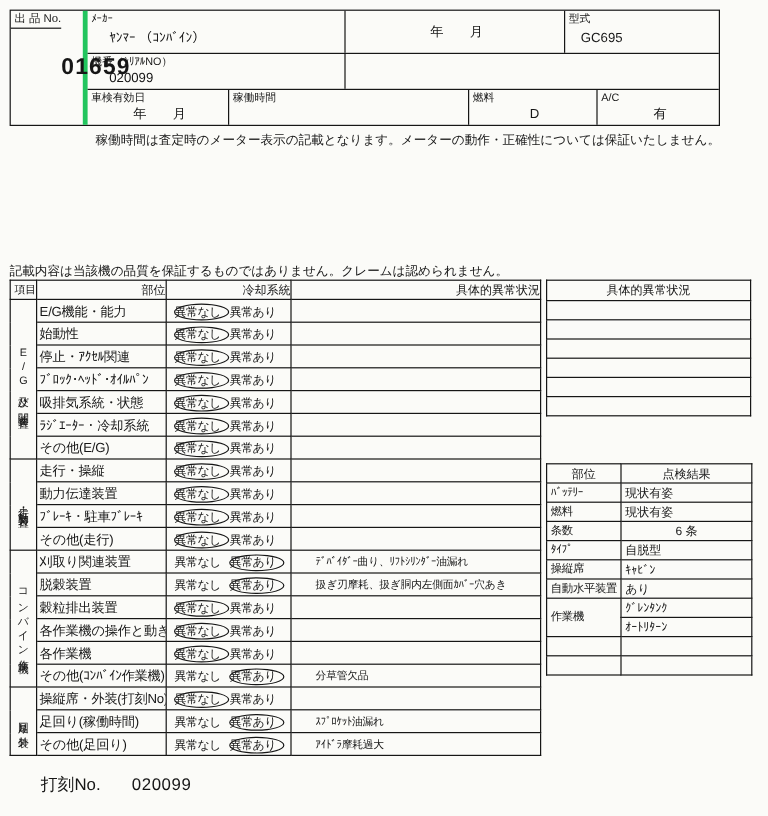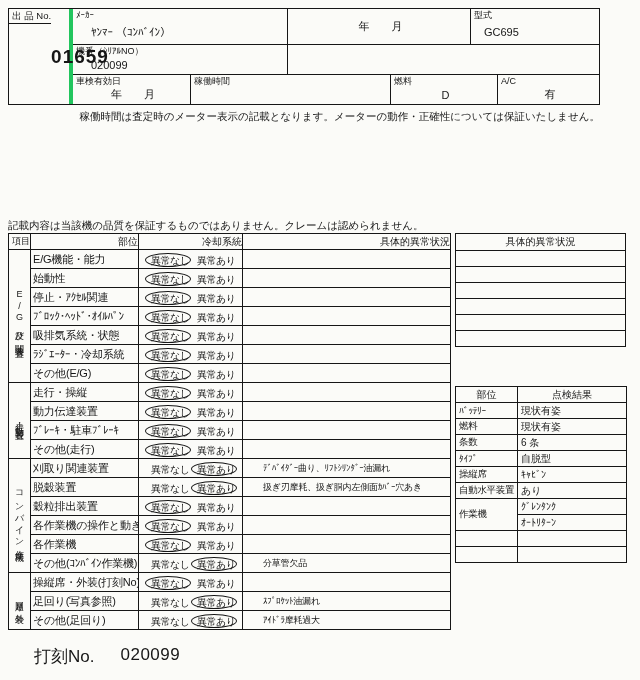--- a/index.html
+++ b/index.html
@@ -27,36 +27,36 @@
   
   .note{left:8px;top:110px;width:592px;text-align:right;font-size:10.5px;white-space:nowrap}
   .disc{left:8px;top:219px;font-size:10.5px;white-space:nowrap}
   
   table{border-collapse:collapse;table-layout:fixed}
   .main{left:8px;top:233px;width:442px}
   .main td{border:1px solid #161616;height:18px;overflow:hidden;vertical-align:middle}
   .main .hd td{font-size:10px;text-align:right;height:16px;white-space:nowrap}
   .part{font-size:11px;padding-left:2px;white-space:nowrap;letter-spacing:-0.2px}
   .chk{text-align:center;white-space:nowrap}
-  .res{display:inline-block;width:46px;height:14px;line-height:13px;font-size:10px;border:1px solid transparent;border-radius:50%;text-align:right;letter-spacing:-0.5px}
+  .res{display:inline-block;width:46px;height:14px;line-height:13px;font-size:10px;border:1px solid transparent;border-radius:50%;text-align:left;letter-spacing:-0.5px}
   .res.circled{border-color:#161616}
   .det{font-size:9px;padding-left:20px;white-space:nowrap;letter-spacing:-0.2px}
   .grp-cell{vertical-align:middle;text-align:center;padding:0}
   .grp{writing-mode:vertical-rl;text-orientation:upright;font-size:9px;letter-spacing:1.5px;margin:0 auto;line-height:20px}
   
   .boxa{left:455px;top:233px;width:171px}
   .boxa td{border:1px solid #161616;height:16px}
   .boxa .boxa-hd{text-align:center;font-size:10px;height:17px}
   .boxb{left:455px;top:386px;width:171px}
   .boxb td{border:1px solid #161616;height:16px;font-size:10px;padding:0 3px;overflow:hidden;white-space:nowrap;vertical-align:middle}
   .boxb .hd td{text-align:center}
   .boxb .p{font-size:9.5px;letter-spacing:-0.3px}
-  .num{text-align:left;padding-right:6px}
-  
-  .stamp{left:34px;top:645px;font-size:17px;display:flex}
+  .num{text-align:center;padding-right:6px}
+  
+  .stamp{left:34px;top:645px;font-size:14px;display:flex}
   .stamp-no{margin-left:26px;letter-spacing:0.5px}
 </style>
 </head>
 <body>
 
 <div class="abs topbox">
   <div class="exh">
     <div class="exh-label">出 品 No.</div>
     <div class="exh-no">01659</div>
   </div>
@@ -220,21 +220,21 @@
 
   <tr>
     <td class="grp-cell" rowspan="3">
           <div class="grp" style="letter-spacing:0.5px">足回り外装</div>
         </td>
     <td class="part">操縦席・外装(打刻No)</td>
     <td class="chk"><span class="res circled">異常なし</span><span class="res">異常あり</span></td>
     <td class="det"></td>
   </tr>
   <tr>
-    <td class="part">足回り(写真参照)</td>
+    <td class="part">足回り(稼働時間)</td>
     <td class="chk"><span class="res">異常なし</span><span class="res circled">異常あり</span></td>
     <td class="det">ｽﾌﾟﾛｹｯﾄ油漏れ</td>
   </tr>
   <tr>
     <td class="part">その他(足回り)</td>
     <td class="chk"><span class="res">異常なし</span><span class="res circled">異常あり</span></td>
     <td class="det">ｱｲﾄﾞﾗ摩耗過大</td>
   </tr>
 </tbody>
   </table>

